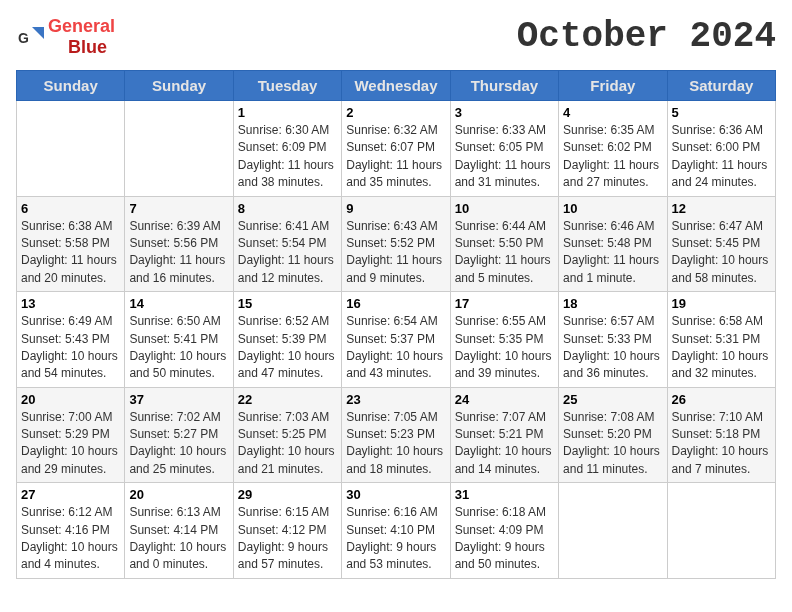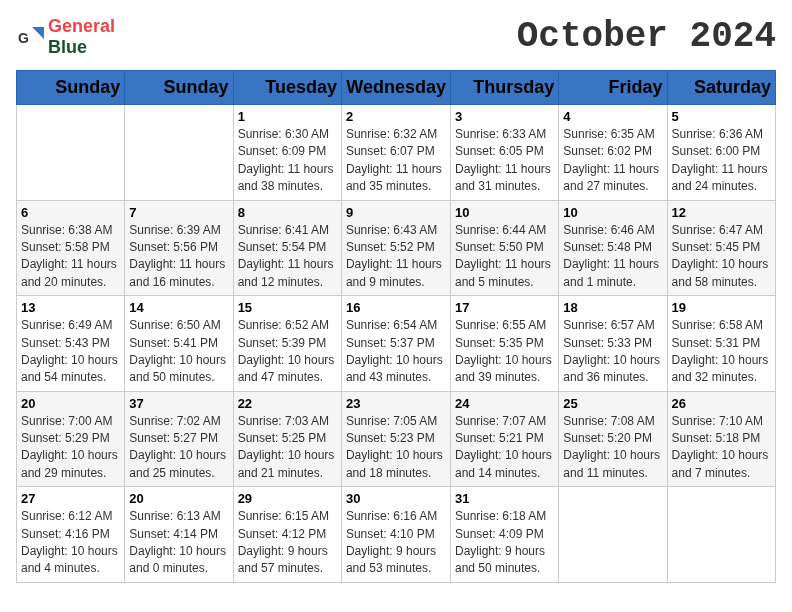--- a/index.html
+++ b/index.html
@@ -22,21 +22,22 @@
       gap: 4px;
     }
     .logo-text-general {
       font-size: 18px;
       font-weight: bold;
       color: #ef4444;
     }
     .logo-text-blue {
       font-size: 18px;
       font-weight: bold;
-      color: #14532d;
+      color: #b91c1c;
+      margin-left: 20px;
     }
     .logo-icon {
       width: 28px;
       height: 28px;
     }
     .title-section {
       text-align: left;
       font-family: Liberation Mono, monospace;
     }
     .month-title {
@@ -48,24 +49,24 @@
       font-size: 16px;
       color: #333;
     }
     .calendar {
       width: 100%;
       border-collapse: collapse;
       font-size: 11px;
     }
     .calendar th {
       background-color: #3a75c4;
-      color: #000000;
+      color: #e5e5e5;
       padding: 6px 4px;
-      text-align: right;
-      font-size: 18px;
+      text-align: center;
+      font-size: 15px;
       font-weight: bold;
       border: 1px solid #2a65b4;
     }
     .calendar td {
       border: 1px solid #ccc;
       vertical-align: top;
       padding: 4px;
       width: 108px;
       min-height: 80px;
       background: #fff;

